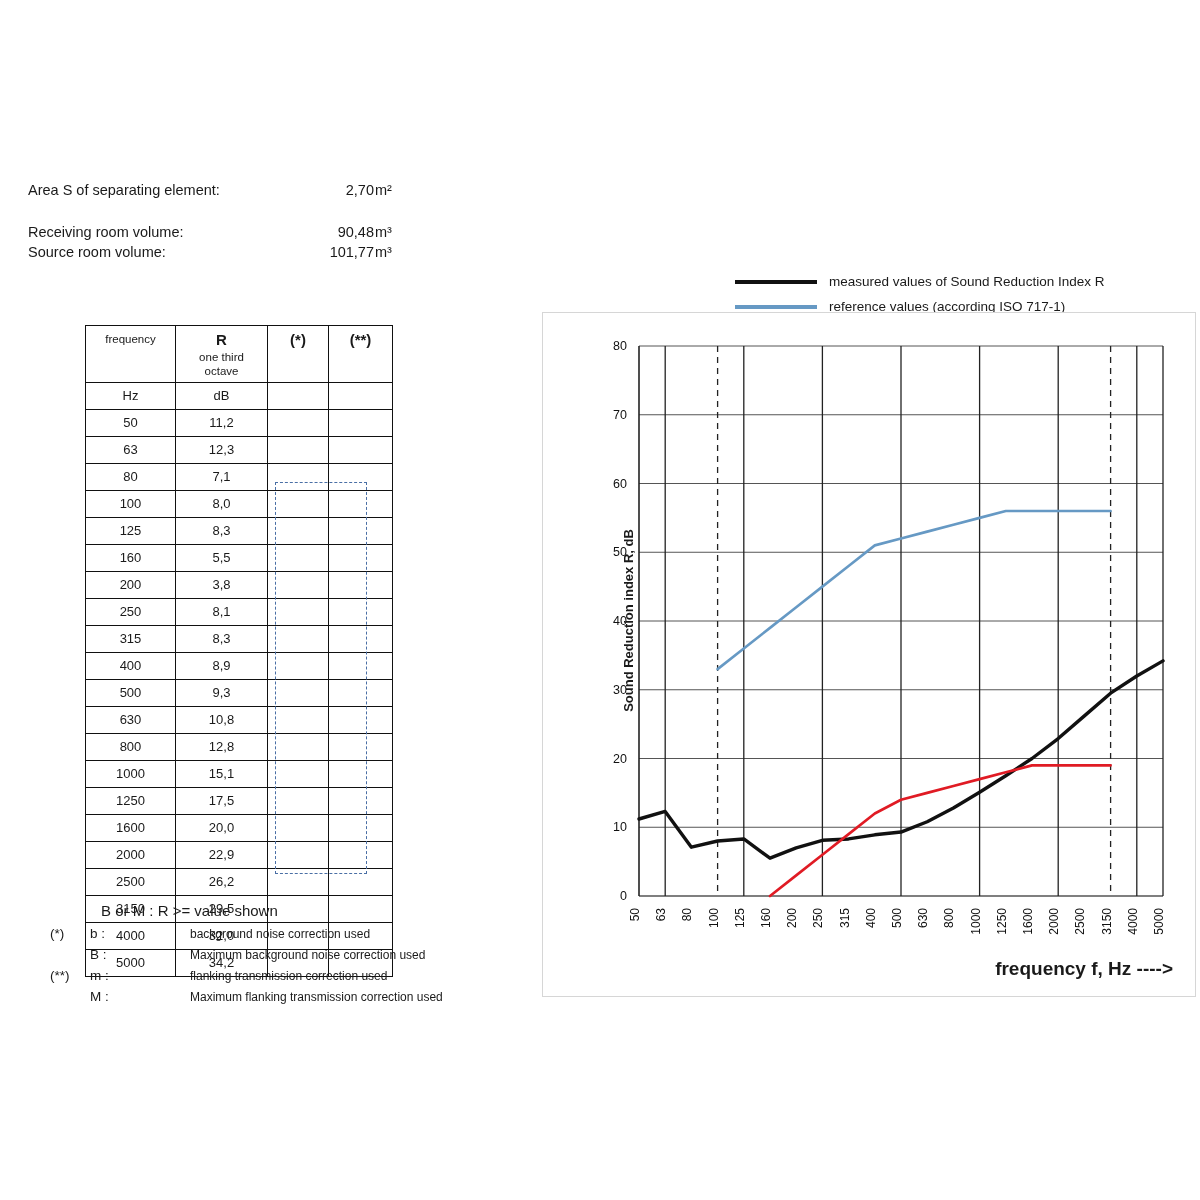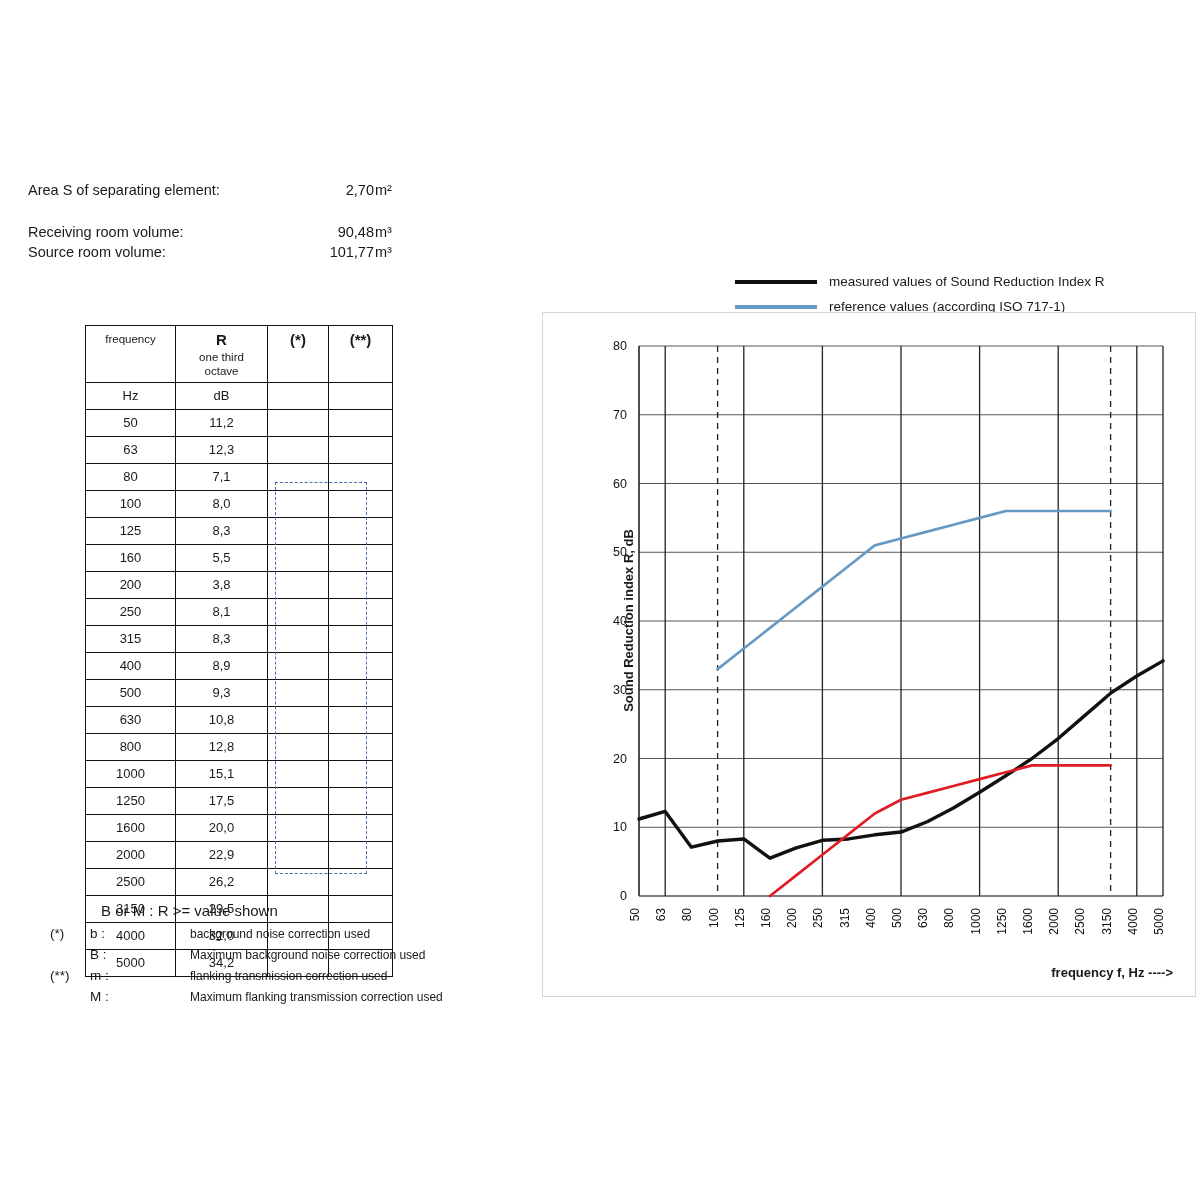--- a/index.html
+++ b/index.html
@@ -150,21 +150,21 @@
     transform: rotate(-90deg);
     transform-origin: 50% 50%;
     font-size: 13px;
     font-weight: bold;
     white-space: nowrap;
   }
   #x-axis-title {
     position: absolute;
     right: 22px;
     bottom: 16px;
-    font-size: 13px;
+    font-size: 19px;
     font-weight: bold;
     white-space: nowrap;
   }
 </style>
 </head>
 <body>
 
 <div id="header-block">
   <div class="hdr-row">
     <span class="hdr-label">Area S of separating element:</span>

